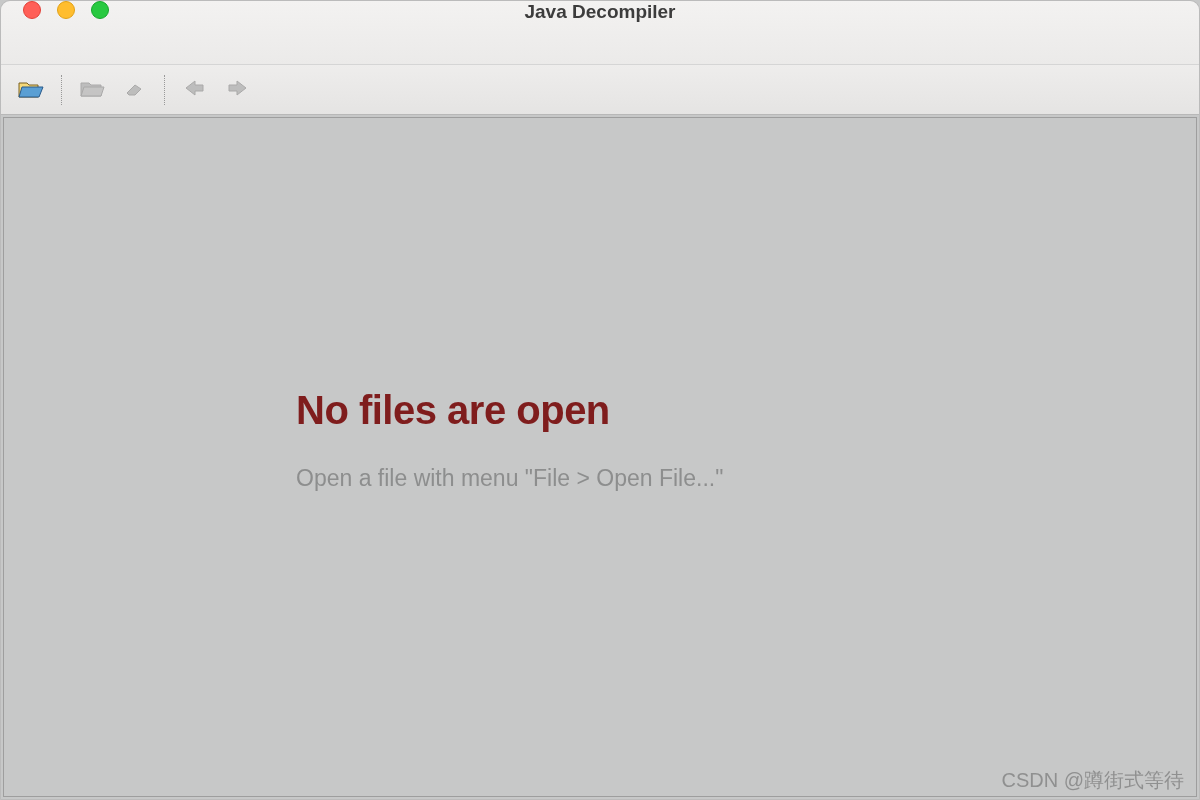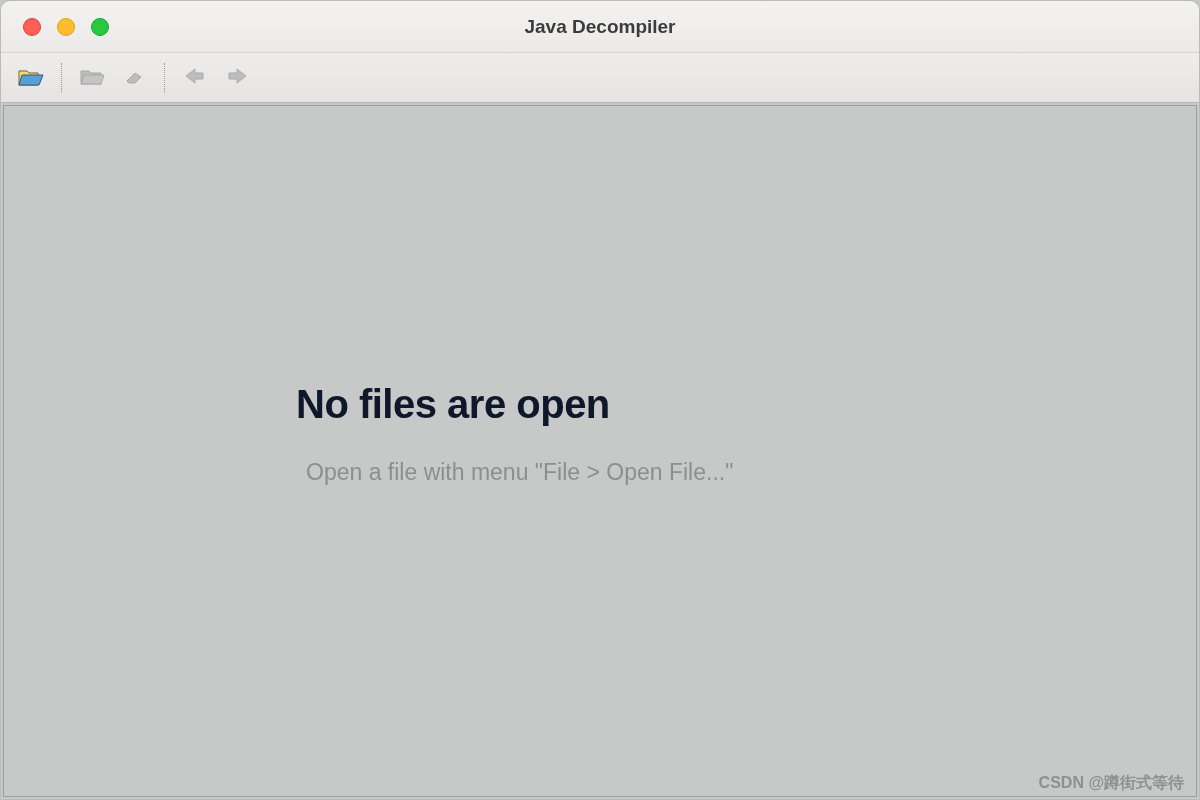--- a/index.html
+++ b/index.html
@@ -14,24 +14,23 @@
     .window {
       width: 100%;
       height: 100%;
       display: flex;
       flex-direction: column;
       border: 1px solid #bbb;
       border-radius: 10px 10px 0 0;
       overflow: hidden;
     }
     .titlebar {
-      height: 52px;
+      height: 64px;
       background: linear-gradient(#f3f2f1, #ebeae9);
       display: flex;
-      align-items: center;
       position: relative;
       border-bottom: 1px solid #d5d5d5;
     }
     .traffic-lights {
       display: flex;
       gap: 16px;
       padding-left: 22px;
     }
     .light {
       width: 18px;
@@ -83,39 +82,37 @@
       margin: 2px;
       display: flex;
       flex-direction: column;
       justify-content: center;
       padding-left: 292px;
       padding-bottom: 30px;
     }
     .empty-heading {
       font-size: 40px;
       font-weight: 700;
-      color: #0f172a;
+      color: #7f1d1d;
       margin-bottom: 28px;
       letter-spacing: -0.5px;
     }
     .empty-hint {
       font-size: 23px;
       font-weight: 400;
       color: #8d8e8e;
       line-height: 1.5;
-      margin-left: 10px;
     }
     .watermark {
       position: absolute;
       right: 16px;
       bottom: 6px;
-      font-size: 16px;
+      font-size: 20px;
       color: rgba(120,120,120,0.7);
       pointer-events: none;
-      font-weight: bold;
     }
   </style>
 </head>
 <body>
 
 <div class="window">
   <div class="titlebar">
     <div class="traffic-lights">
       <div class="light red"></div>
       <div class="light yellow"></div>

